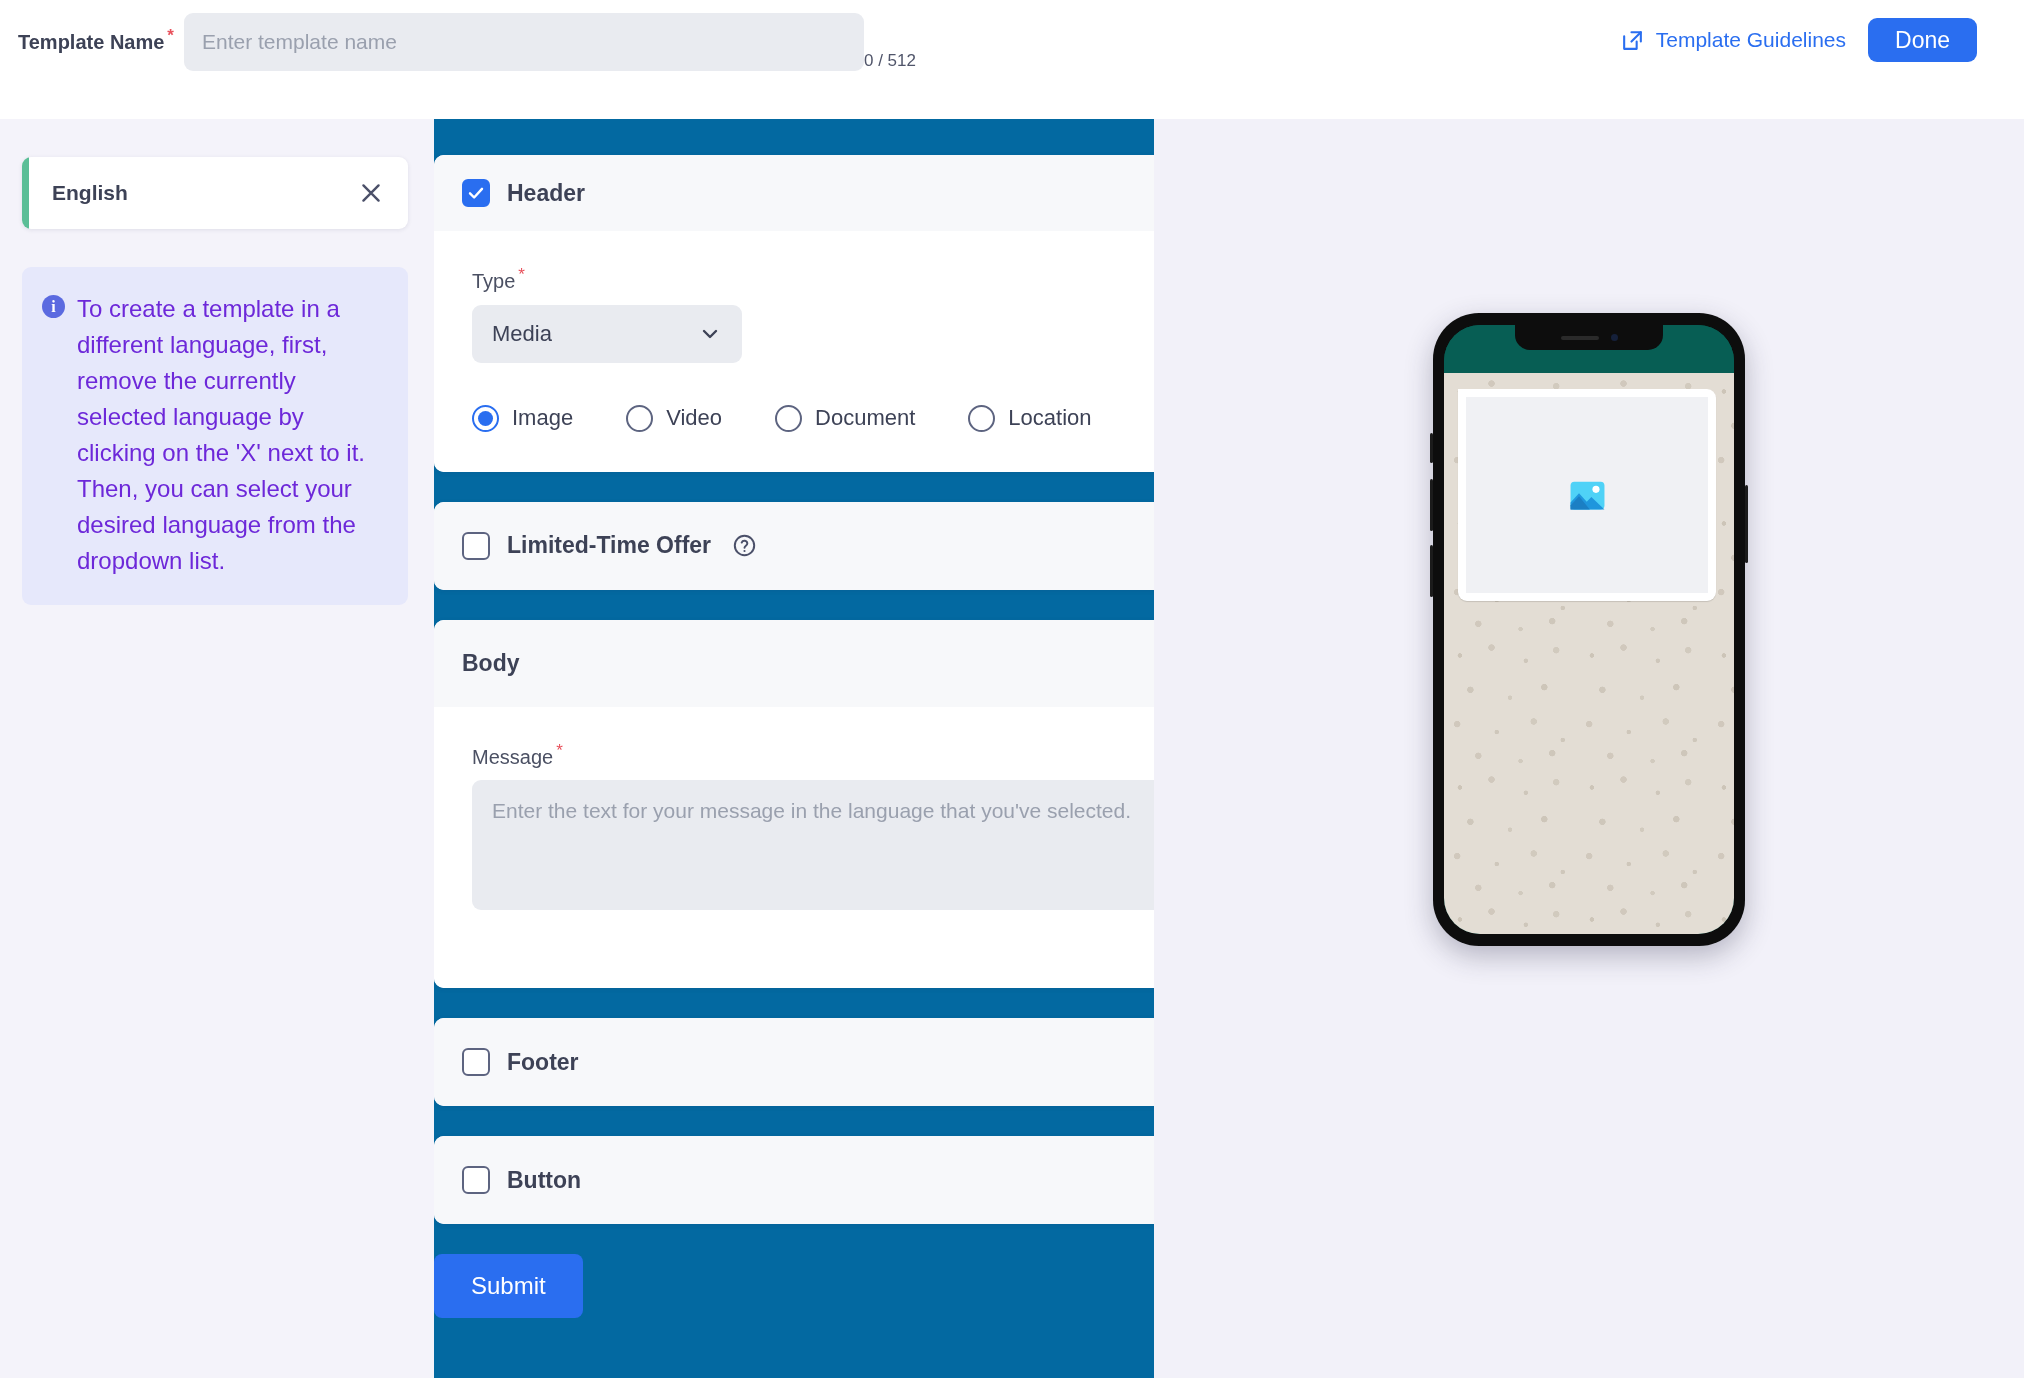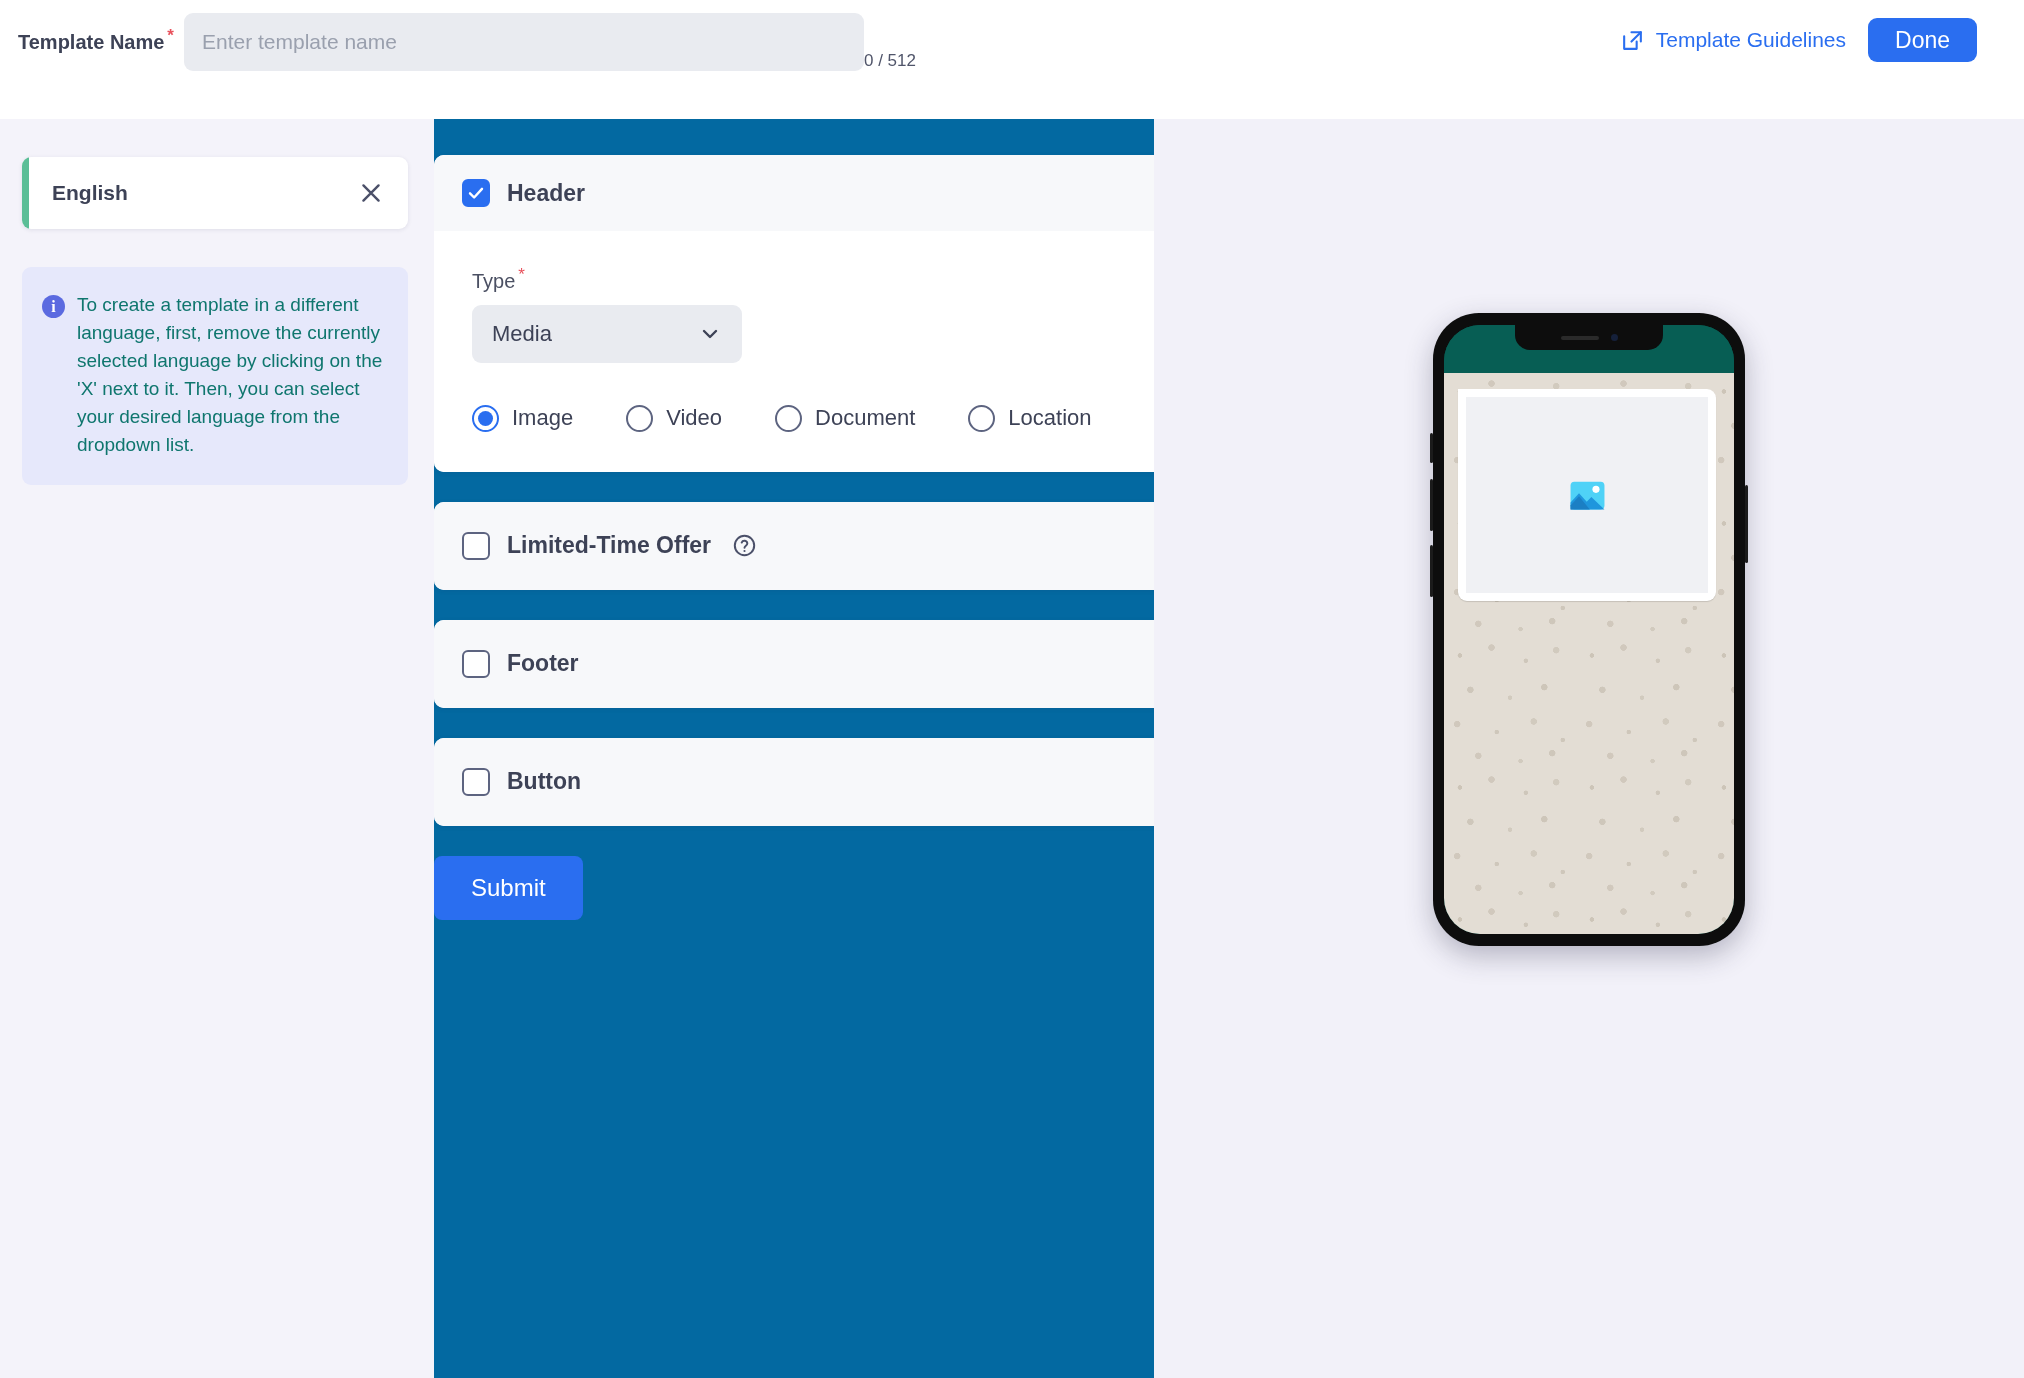--- a/index.html
+++ b/index.html
@@ -81,21 +81,21 @@
   .info-box {
     margin-top: 38px; background: #e6e8fb; border-radius: 9px;
     padding: 24px 22px 26px 20px; display: flex; gap: 12px;
   }
   .info-icon {
     flex: 0 0 23px; width: 23px; height: 23px; border-radius: 50%;
     background: #5b6ae0; color: #fff; font-size: 16px; font-weight: 700;
     display: flex; align-items: center; justify-content: center;
     font-family: "Liberation Serif", serif; margin-top: 4px;
   }
-  .info-text { font-size: 19px; line-height: 28px; color: #0f766e; }
+  .info-text { font-size: 24px; line-height: 36px; color: #6d28d9; }
 
   .center-col {
     flex: 1; background: #0369a1; position: relative;
     padding: 36px 0 0 0; overflow: hidden;
   }
   .form-stack { width: 982px; margin: 0 auto; }
 
   .card {
     background: #ffffff; border-radius: 10px;
     box-shadow: 0 1px 5px rgba(40,40,80,.11);
@@ -336,20 +336,30 @@
             <span class="help-icon">
               <svg viewBox="0 0 24 24" fill="none" stroke="#4b5069" stroke-width="1.9" width="25" height="25">
                 <circle cx="12" cy="12" r="9.3"></circle>
                 <path d="M9.3 9.2a2.8 2.8 0 0 1 5.4.9c0 1.9-2.7 2.3-2.7 4" stroke-linecap="round"></path>
                 <circle cx="12" cy="17.3" r="1.05" fill="#4b5069" stroke="none"></circle>
               </svg>
             </span>
           </div>
         </div>
 
+        <div class="card">
+          <div class="card-head tall">
+            <span class="card-title">Body</span>
+          </div>
+          <div class="card-body">
+            <label class="field-label"><span>Message</span><span class="req">*</span></label>
+            <textarea class="textarea" placeholder="Enter the text for your message in the language that you've selected." style=""></textarea>
+            <div class="msg-counter">0 / 1024</div>
+          </div>
+        </div>
 
         <div class="card">
           <div class="card-head tall">
             <span class="cb">
               
             </span>
             <span class="card-title">Footer</span>
           </div>
         </div>
 

